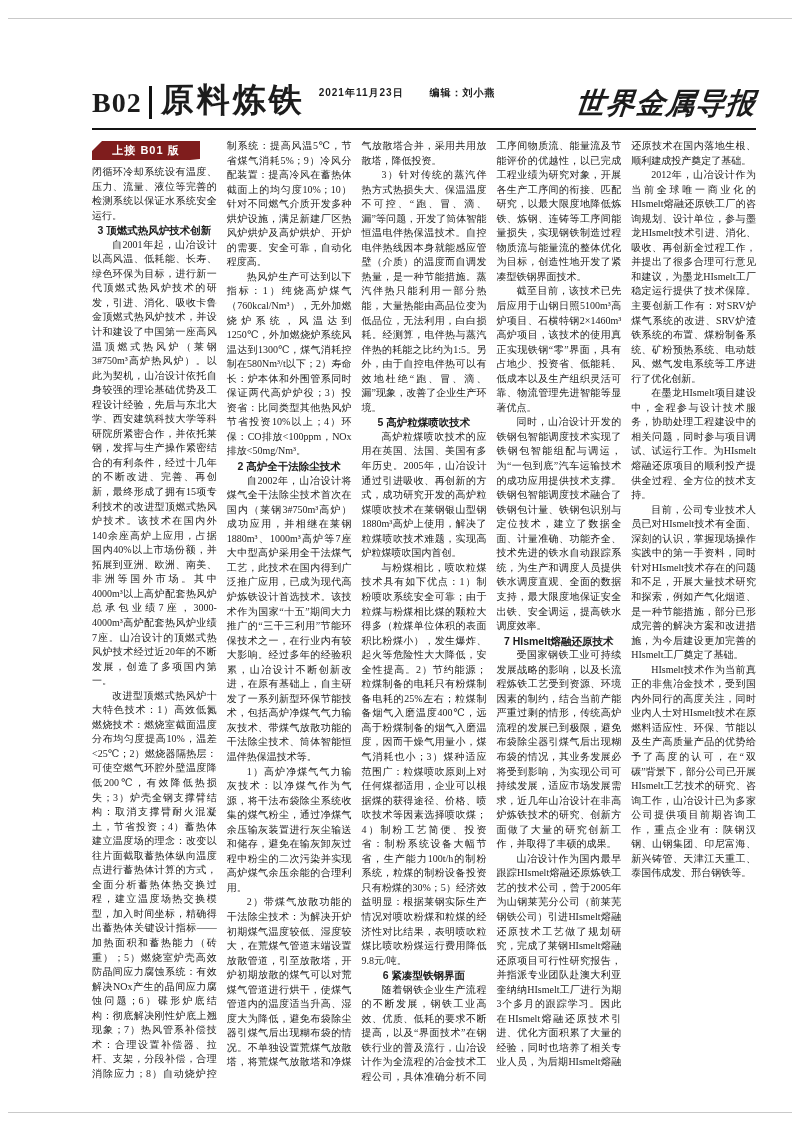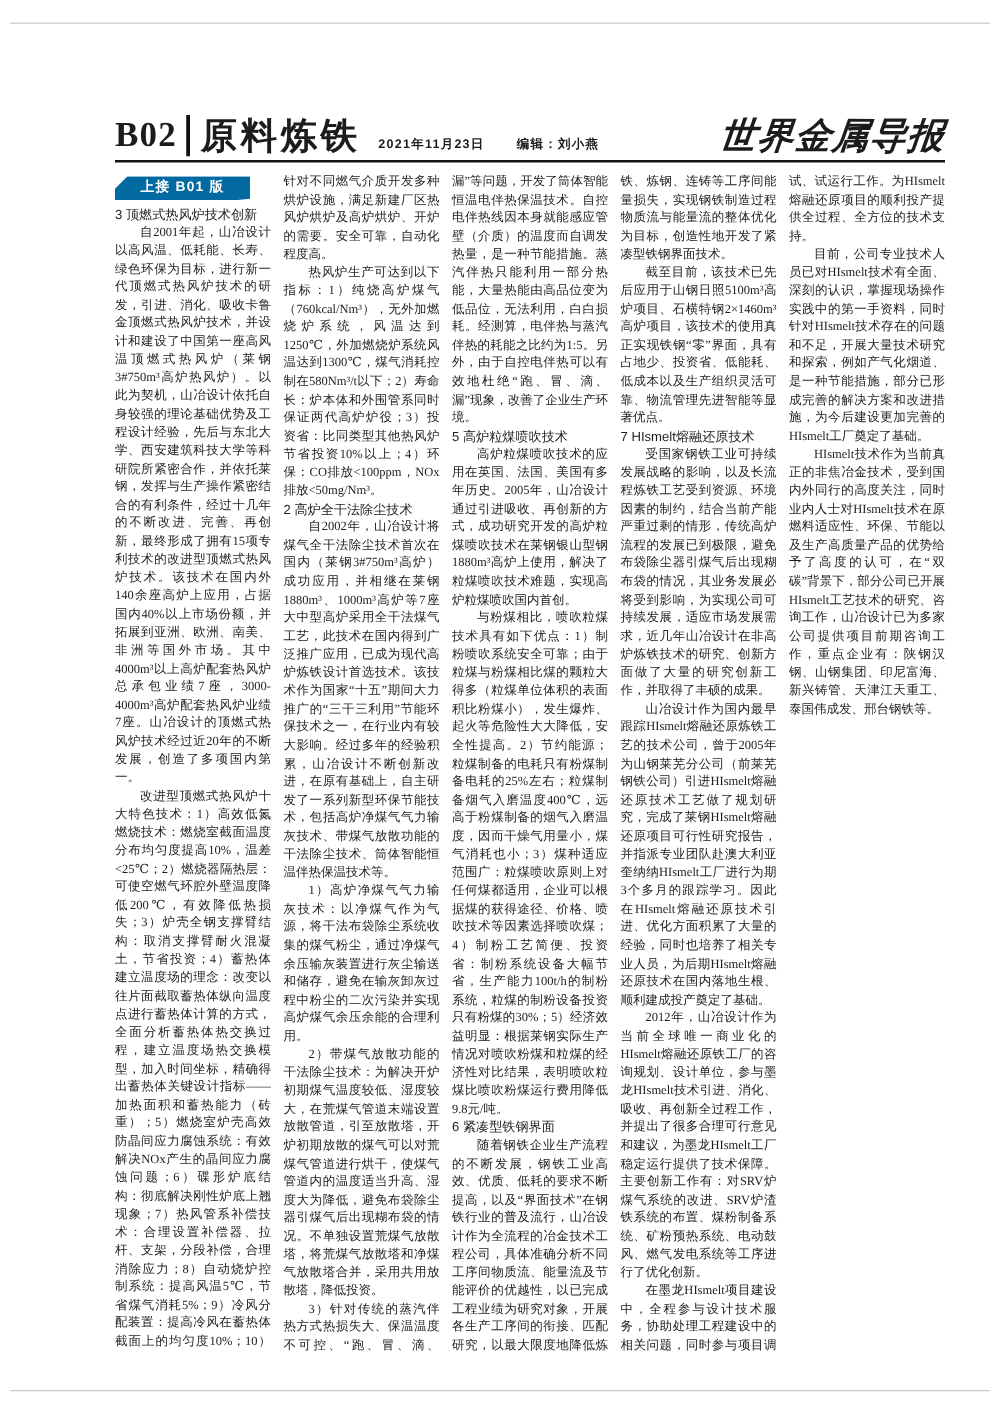--- a/index.html
+++ b/index.html
@@ -8,30 +8,30 @@
     font-family:"Liberation Serif","DejaVu Serif",serif;color:#1c1c1c;
     overflow:hidden;
   }
   .trim{position:absolute;left:8px;right:8px;border-top:1px solid #c9c9c9;}
   .trim.top{top:18px;}
   .trim.bottom{top:1112px;}
 
   
   .header{
     position:absolute;left:92px;top:86px;width:664px;height:40px;
-    display:flex;align-items:flex-end;
+    display:flex;align-items:flex-start;
   }
   .edition{
     font-family:"Liberation Serif",serif;font-weight:bold;font-size:28px;
     line-height:34px;letter-spacing:1px;
   }
   .hdr-divider{width:3px;height:33px;background:#111;margin:0 9px 1px 7px;}
   .section-title{
-    font-family:Liberation Serif, serif;font-weight:bold;
-    font-size:29px;line-height:33px;letter-spacing:3px;
+    font-family:Liberation Mono, monospace;font-weight:bold;
+    font-size:33px;line-height:33px;letter-spacing:3px;
   }
   .date-editor{
     font-family:"Liberation Sans","DejaVu Sans",sans-serif;font-weight:bold;
     font-size:10px;margin:0 0 4px 14px;letter-spacing:1px;white-space:nowrap;
   }
   .date-editor .ed{margin-left:22px;}
   .masthead{
     margin-left:auto;font-family:"Liberation Serif","DejaVu Serif",serif;
     font-weight:bold;font-style:italic;font-size:29px;line-height:34px;
     letter-spacing:1px;transform:skewX(-6deg);white-space:nowrap;
@@ -41,25 +41,25 @@
   
   .article{
     position:absolute;left:92px;top:139px;width:664px;height:949px;
     column-count:5;column-gap:10px;column-fill:auto;overflow:hidden;
     font-size:10px;line-height:14.55px;text-align:justify;
   }
   .article p{margin:0;text-indent:2em;}
   .article p.noindent{text-indent:0;}
   .article h3{
     margin:0;font-family:"Liberation Sans","DejaVu Sans",sans-serif;
-    font-size:10.5px;line-height:14.55px;text-align:left;font-weight:normal;
+    font-size:10.5px;line-height:14.55px;text-align:center;font-weight:bold;
   }
   .tagline{margin:2px 0 5px 0;break-inside:avoid;}
   .tag{
-    display:block;width:108px;height:19px;line-height:19px;background:#0369a1;
+    display:block;width:108px;height:19px;line-height:19px;background:#7f1d1d;
     color:#fff;text-align:center;font-family:"Liberation Sans","DejaVu Sans",sans-serif;
     font-weight:bold;font-size:11px;letter-spacing:1px;text-indent:0;
     clip-path:polygon(10px 0,100% 0,100% calc(100% - 1px),calc(100% - 10px) 100%,0 100%,0 10px);
   }
 </style>
 </head>
 <body>
 
 <div class="trim top"></div>
 <div class="trim bottom"></div>
@@ -73,35 +73,37 @@
     <span class="ed">编辑：刘小燕</span>
   </span>
   <span class="masthead">世界金属导报</span>
 </div>
 <div class="header-rule"></div>
 
 <div class="article" id="article">
     <div class="tagline">
       <span class="tag">上接 B01 版</span>
     </div>
+    <p class="noindent">闭循环冷却系统设有温度、压力、流量、液位等完善的检测系统以保证水系统安全运行。</p>
     <h3>3 顶燃式热风炉技术创新</h3>
     <p>自2001年起，山冶设计以高风温、低耗能、长寿、绿色环保为目标，进行新一代顶燃式热风炉技术的研发，引进、消化、吸收卡鲁金顶燃式热风炉技术，并设计和建设了中国第一座高风温顶燃式热风炉（莱钢3#750m³高炉热风炉）。以此为契机，山冶设计依托自身较强的理论基础优势及工程设计经验，先后与东北大学、西安建筑科技大学等科研院所紧密合作，并依托莱钢，发挥与生产操作紧密结合的有利条件，经过十几年的不断改进、完善、再创新，最终形成了拥有15项专利技术的改进型顶燃式热风炉技术。该技术在国内外140余座高炉上应用，占据国内40%以上市场份额，并拓展到亚洲、欧洲、南美、非洲等国外市场。其中4000m³以上高炉配套热风炉总承包业绩7座，3000-4000m³高炉配套热风炉业绩7座。山冶设计的顶燃式热风炉技术经过近20年的不断发展，创造了多项国内第一。</p>
     <p>改进型顶燃式热风炉十大特色技术：1）高效低氮燃烧技术：燃烧室截面温度分布均匀度提高10%，温差&lt;25℃；2）燃烧器隔热层：可使空燃气环腔外壁温度降低200℃，有效降低热损失；3）炉壳全钢支撑臂结构：取消支撑臂耐火混凝土，节省投资；4）蓄热体建立温度场的理念：改变以往片面截取蓄热体纵向温度点进行蓄热体计算的方式，全面分析蓄热体热交换过程，建立温度场热交换模型，加入时间坐标，精确得出蓄热体关键设计指标——加热面积和蓄热能力（砖重）；5）燃烧室炉壳高效防晶间应力腐蚀系统：有效解决NOx产生的晶间应力腐蚀问题；6）碟形炉底结构：彻底解决刚性炉底上翘现象；7）热风管系补偿技术：合理设置补偿器、拉杆、支架，分段补偿，合理消除应力；8）自动烧炉控制系统：提高风温5℃，节省煤气消耗5%；9）冷风分配装置：提高冷风在蓄热体截面上的均匀度10%；10）针对不同燃气介质开发多种烘炉设施，满足新建厂区热风炉烘炉及高炉烘炉、开炉的需要。安全可靠，自动化程度高。</p>
     <p>热风炉生产可达到以下指标：1）纯烧高炉煤气（760kcal/Nm³），无外加燃烧炉系统，风温达到1250℃，外加燃烧炉系统风温达到1300℃，煤气消耗控制在580Nm³/t以下；2）寿命长：炉本体和外围管系同时保证两代高炉炉役；3）投资省：比同类型其他热风炉节省投资10%以上；4）环保：CO排放&lt;100ppm，NOx排放&lt;50mg/Nm³。</p>
     <h3>2 高炉全干法除尘技术</h3>
     <p>自2002年，山冶设计将煤气全干法除尘技术首次在国内（莱钢3#750m³高炉）成功应用，并相继在莱钢1880m³、1000m³高炉等7座大中型高炉采用全干法煤气工艺，此技术在国内得到广泛推广应用，已成为现代高炉炼铁设计首选技术。该技术作为国家“十五”期间大力推广的“三干三利用”节能环保技术之一，在行业内有较大影响。经过多年的经验积累，山冶设计不断创新改进，在原有基础上，自主研发了一系列新型环保节能技术，包括高炉净煤气气力输灰技术、带煤气放散功能的干法除尘技术、筒体智能恒温伴热保温技术等。</p>
     <p>1）高炉净煤气气力输灰技术：以净煤气作为气源，将干法布袋除尘系统收集的煤气粉尘，通过净煤气余压输灰装置进行灰尘输送和储存，避免在输灰卸灰过程中粉尘的二次污染并实现高炉煤气余压余能的合理利用。</p>
     <p>2）带煤气放散功能的干法除尘技术：为解决开炉初期煤气温度较低、湿度较大，在荒煤气管道末端设置放散管道，引至放散塔，开炉初期放散的煤气可以对荒煤气管道进行烘干，使煤气管道内的温度适当升高、湿度大为降低，避免布袋除尘器引煤气后出现糊布袋的情况。不单独设置荒煤气放散塔，将荒煤气放散塔和净煤气放散塔合并，采用共用放散塔，降低投资。</p>
     <p>3）针对传统的蒸汽伴热方式热损失大、保温温度不可控、“跑、冒、滴、漏”等问题，开发了筒体智能恒温电伴热保温技术。自控电伴热线因本身就能感应管壁（介质）的温度而自调发热量，是一种节能措施。蒸汽伴热只能利用一部分热能，大量热能由高品位变为低品位，无法利用，白白损耗。经测算，电伴热与蒸汽伴热的耗能之比约为1:5。另外，由于自控电伴热可以有效地杜绝“跑、冒、滴、漏”现象，改善了企业生产环境。</p>
     <h3>5 高炉粒煤喷吹技术</h3>
     <p>高炉粒煤喷吹技术的应用在英国、法国、美国有多年历史。2005年，山冶设计通过引进吸收、再创新的方式，成功研究开发的高炉粒煤喷吹技术在莱钢银山型钢1880m³高炉上使用，解决了粒煤喷吹技术难题，实现高炉粒煤喷吹国内首创。</p>
     <p>与粉煤相比，喷吹粒煤技术具有如下优点：1）制粉喷吹系统安全可靠；由于粒煤与粉煤相比煤的颗粒大得多（粒煤单位体积的表面积比粉煤小），发生爆炸、起火等危险性大大降低，安全性提高。2）节约能源；粒煤制备的电耗只有粉煤制备电耗的25%左右；粒煤制备烟气入磨温度400℃，远高于粉煤制备的烟气入磨温度，因而干燥气用量小，煤气消耗也小；3）煤种适应范围广：粒煤喷吹原则上对任何煤都适用，企业可以根据煤的获得途径、价格、喷吹技术等因素选择喷吹煤；4）制粉工艺简便、投资省：制粉系统设备大幅节省，生产能力100t/h的制粉系统，粒煤的制粉设备投资只有粉煤的30%；5）经济效益明显：根据莱钢实际生产情况对喷吹粉煤和粒煤的经济性对比结果，表明喷吹粒煤比喷吹粉煤运行费用降低9.8元/吨。</p>
     <h3>6 紧凑型铁钢界面</h3>
     <p>随着钢铁企业生产流程的不断发展，钢铁工业高效、优质、低耗的要求不断提高，以及“界面技术”在钢铁行业的普及流行，山冶设计作为全流程的冶金技术工程公司，具体准确分析不同工序间物质流、能量流及节能评价的优越性，以已完成工程业绩为研究对象，开展各生产工序间的衔接、匹配研究，以最大限度地降低炼铁、炼钢、连铸等工序间能量损失，实现钢铁制造过程物质流与能量流的整体优化为目标，创造性地开发了紧凑型铁钢界面技术。</p>
     <p>截至目前，该技术已先后应用于山钢日照5100m³高炉项目、石横特钢2×1460m³高炉项目，该技术的使用真正实现铁钢“零”界面，具有占地少、投资省、低能耗、低成本以及生产组织灵活可靠、物流管理先进智能等显著优点。</p>
+    <p>同时，山冶设计开发的铁钢包智能调度技术实现了铁钢包智能组配与调运，为“一包到底”汽车运输技术的成功应用提供技术支撑。铁钢包智能调度技术融合了铁钢包计量、铁钢包识别与定位技术，建立了数据全面、计量准确、功能齐全、技术先进的铁水自动跟踪系统，为生产和调度人员提供铁水调度直观、全面的数据支持，最大限度地保证安全出铁、安全调运，提高铁水调度效率。</p>
     <h3>7 HIsmelt熔融还原技术</h3>
     <p>受国家钢铁工业可持续发展战略的影响，以及长流程炼铁工艺受到资源、环境因素的制约，结合当前产能严重过剩的情形，传统高炉流程的发展已到极限，避免布袋除尘器引煤气后出现糊布袋的情况，其业务发展必将受到影响，为实现公司可持续发展，适应市场发展需求，近几年山冶设计在非高炉炼铁技术的研究、创新方面做了大量的研究创新工作，并取得了丰硕的成果。</p>
     <p>山冶设计作为国内最早跟踪HIsmelt熔融还原炼铁工艺的技术公司，曾于2005年为山钢莱芜分公司（前莱芜钢铁公司）引进HIsmelt熔融还原技术工艺做了规划研究，完成了莱钢HIsmelt熔融还原项目可行性研究报告，并指派专业团队赴澳大利亚奎纳纳HIsmelt工厂进行为期3个多月的跟踪学习。因此在HIsmelt熔融还原技术引进、优化方面积累了大量的经验，同时也培养了相关专业人员，为后期HIsmelt熔融还原技术在国内落地生根、顺利建成投产奠定了基础。</p>
     <p>2012年，山冶设计作为当前全球唯一商业化的HIsmelt熔融还原铁工厂的咨询规划、设计单位，参与墨龙HIsmelt技术引进、消化、吸收、再创新全过程工作，并提出了很多合理可行意见和建议，为墨龙HIsmelt工厂稳定运行提供了技术保障。主要创新工作有：对SRV炉煤气系统的改进、SRV炉渣铁系统的布置、煤粉制备系统、矿粉预热系统、电动鼓风、燃气发电系统等工序进行了优化创新。</p>
     <p>在墨龙HIsmelt项目建设中，全程参与设计技术服务，协助处理工程建设中的相关问题，同时参与项目调试、试运行工作。为HIsmelt熔融还原项目的顺利投产提供全过程、全方位的技术支持。</p>
     <p>目前，公司专业技术人员已对HIsmelt技术有全面、深刻的认识，掌握现场操作实践中的第一手资料，同时针对HIsmelt技术存在的问题和不足，开展大量技术研究和探索，例如产气化烟道、是一种节能措施，部分已形成完善的解决方案和改进措施，为今后建设更加完善的HIsmelt工厂奠定了基础。</p>
     <p>HIsmelt技术作为当前真正的非焦冶金技术，受到国内外同行的高度关注，同时业内人士对HIsmelt技术在原燃料适应性、环保、节能以及生产高质量产品的优势给予了高度的认可，在“双碳”背景下，部分公司已开展HIsmelt工艺技术的研究、咨询工作，山冶设计已为多家公司提供项目前期咨询工作，重点企业有：陕钢汉钢、山钢集团、印尼富海、新兴铸管、天津江天重工、泰国伟成发、邢台钢铁等。</p>
   </div>
 
 </body></html>

